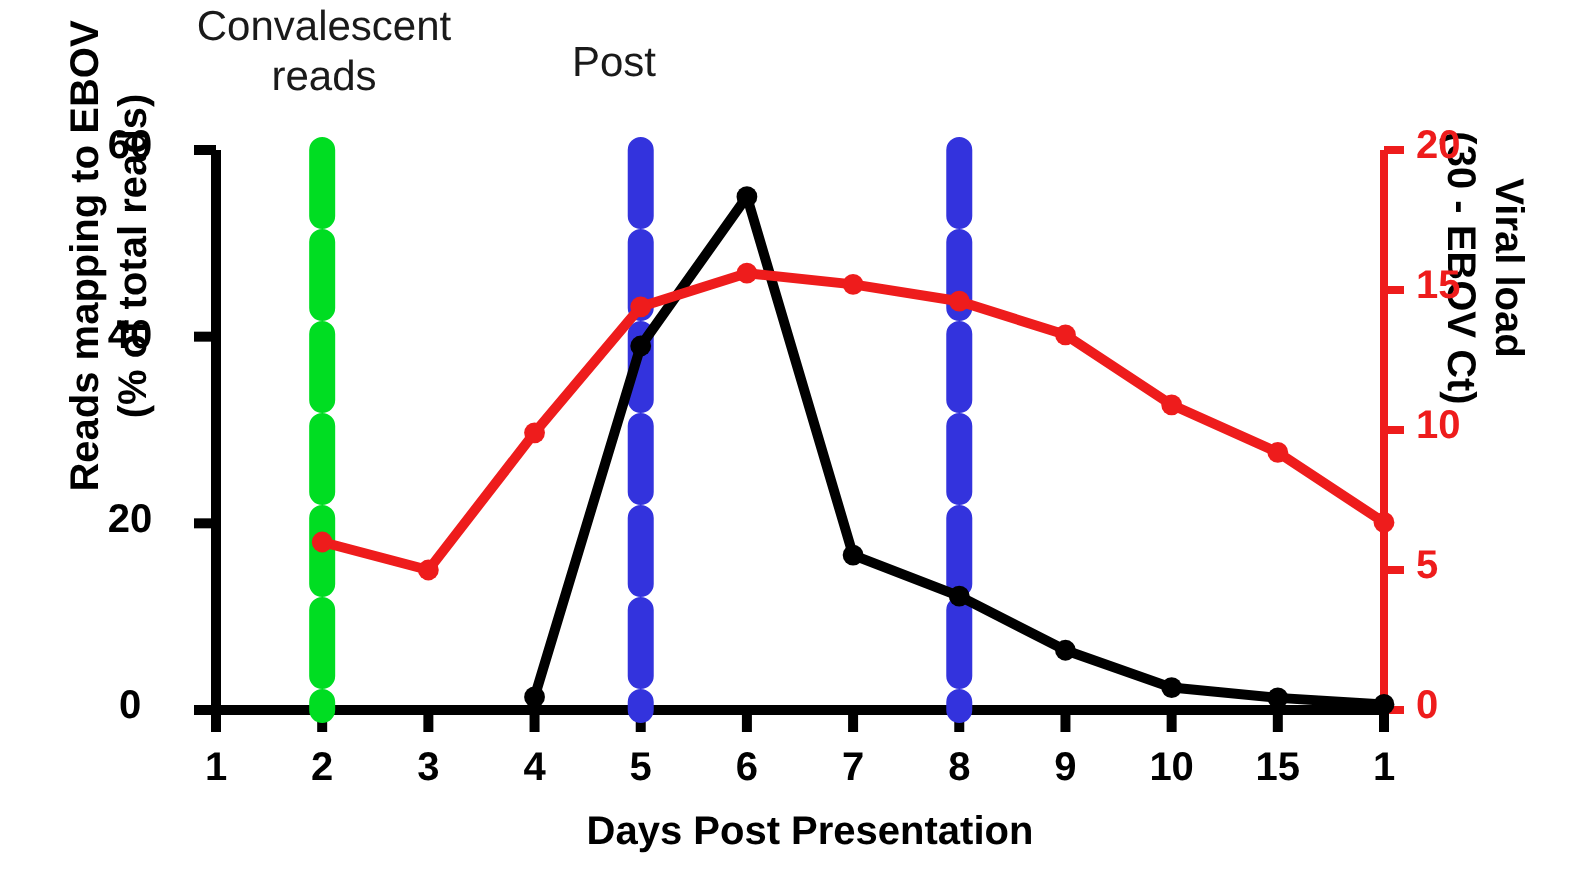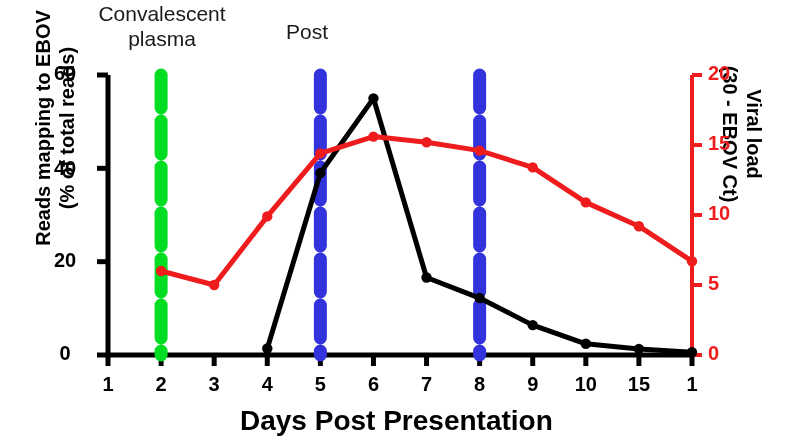--- a/index.html
+++ b/index.html
@@ -63,22 +63,22 @@
     font-size: 20px;
     text-align: center;
     transform: rotate(90deg);
     line-height: 1.2;
     white-space: pre-line;
   }
   #xlabel {
     left: 240px;
     top: 405px;
     width: 330px;
-    font-size: 28px;
-    text-align: left;
+    font-size: 20px;
+    text-align: center;
   }
   .tick-label {
     position: absolute;
     font-family: "Liberation Sans", sans-serif;
     font-weight: bold;
     font-size: 20px;
     color: #000000;
     text-align: center;
   }
   .tick-label.left-tick { text-align: center; width: 46px; }
@@ -86,21 +86,21 @@
   .tick-label.x-tick { width: 40px; }
   .tick-label.red { color: #ee1c1c; }
   svg { display: block; }
 </style>
 </head>
 <body>
 
 <div id="figure">
 
   <div class="annot" id="annot-plasma">Convalescent
-plasma</div>
+reads</div>
   <div class="annot" id="annot-zmab">Post</div>
 
   <div class="axis-title" id="ylabel-left">Reads mapping to EBOV
 (% of total reads)</div>
   <div class="axis-title" id="ylabel-right">Viral load
 (30 - EBOV Ct)</div>
   <div class="axis-title" id="xlabel">Days Post Presentation</div>
 
   <svg id="plot" width="787" height="438" viewBox="0 0 787 438">
     <g id="axes-layer">

